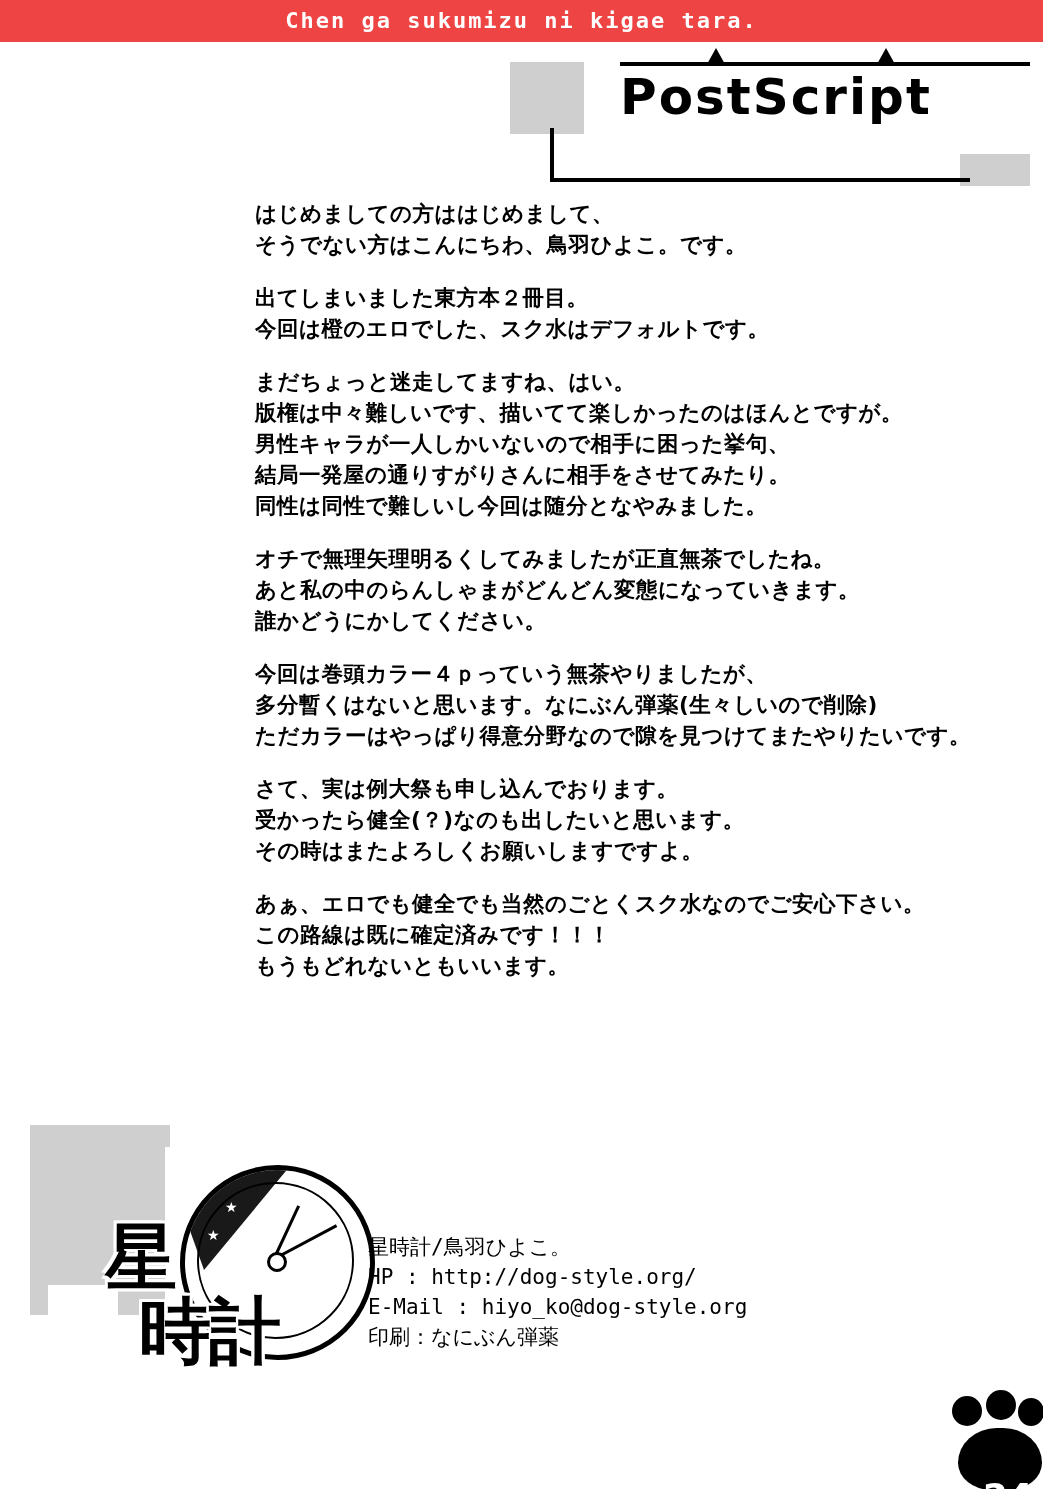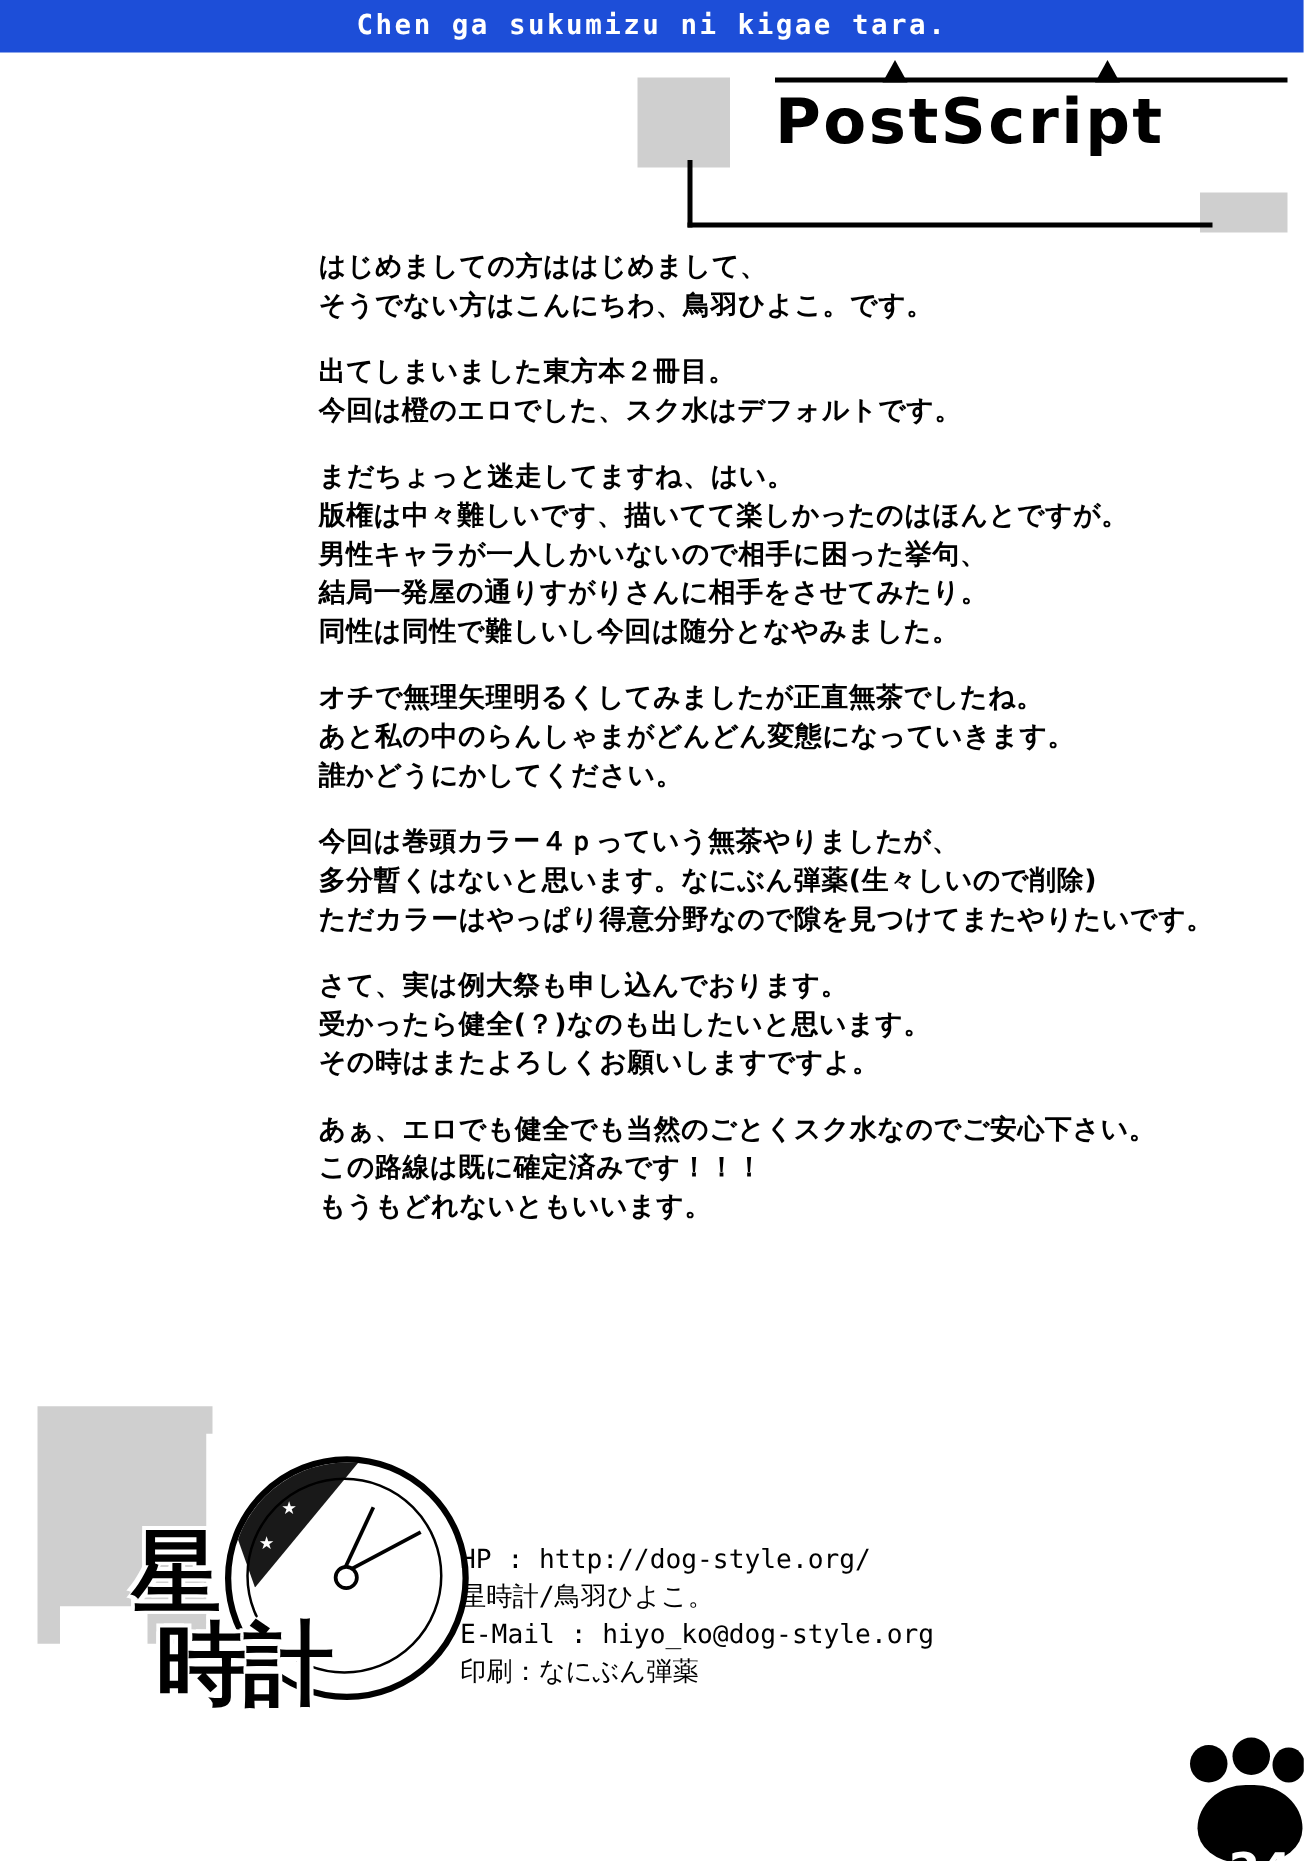--- a/index.html
+++ b/index.html
@@ -16,21 +16,21 @@
     color: #000000;
   }
 
   
   .header-bar {
     position: absolute;
     left: 0;
     top: 0;
     width: 1043px;
     height: 42px;
-    background: #1d4ed8;
+    background: #ef4444;
   }
   .header-title {
     position: absolute;
     left: 0;
     top: 0;
     width: 1043px;
     height: 42px;
     line-height: 42px;
     text-align: center;
     color: #ffffff;
@@ -233,21 +233,21 @@
     font-family: "DejaVu Sans", sans-serif;
     font-size: 72px;
     font-weight: bold;
     color: #000000;
     letter-spacing: -2px;
     line-height: 74px;
     text-shadow: 3px 3px 0 #ffffff, -3px -3px 0 #ffffff, 3px -3px 0 #ffffff, -3px 3px 0 #ffffff;
   }
   .logo-text .l2 {
     display: block;
-    margin-left: 20px;
+    margin-left: 34px;
   }
 
   
   .colophon {
     position: absolute;
     left: 368px;
     top: 1232px;
     width: 650px;
     font-family: "DejaVu Sans Mono", monospace;
     font-size: 21px;
@@ -347,22 +347,22 @@
     <div class="logo-star" style="left:62px; top:52px;">★</div>
   </div>
   <div class="logo-sq-white2"></div>
   <div class="logo-text">
     <span>星</span>
     <span class="l2">時計</span>
   </div>
 </div>
 
 <div class="colophon">
+  <div>星時計/鳥羽ひよこ。</div>
   <div>HP : http://dog-style.org/</div>
-  <div>星時計/鳥羽ひよこ。</div>
   <div>E-Mail : hiyo_ko@dog-style.org</div>
   <div>印刷：なにぶん弾薬</div>
 </div>
 
 <div class="paw">
   <div class="toe t1"></div>
   <div class="toe t2"></div>
   <div class="toe t3"></div>
   <div class="pad">
     <div class="page-number">24</div>

